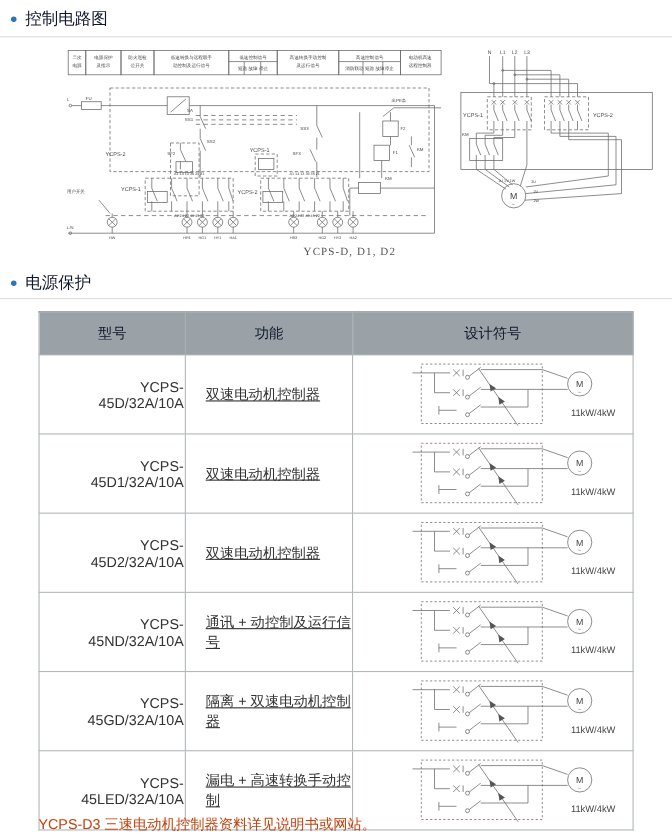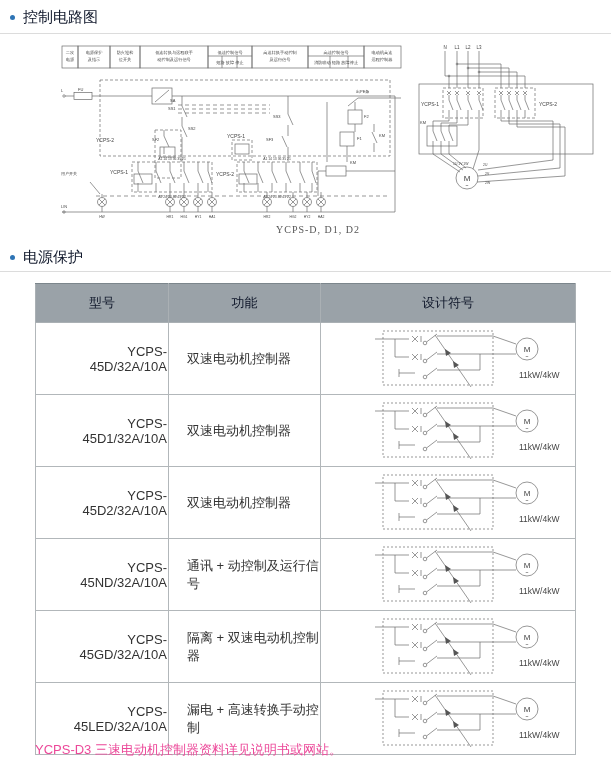--- a/index.html
+++ b/index.html
@@ -18,23 +18,23 @@
   svg text{stroke:none;fill:#444;font-family:"Liberation Sans","DejaVu Sans",sans-serif;}
   .dsh{stroke-dasharray:3,2;}
   .dsh2{stroke-dasharray:4,3;}
   table#examples{position:absolute;left:35px;top:283px;width:540px;border-collapse:collapse;
         table-layout:fixed;font-size:13px;color:#333;}
   #examples th{background:#9aa2a8;color:#0f172a;font-weight:normal;height:36px;
         border:1px solid #aab0b4;border-top:1px solid #7c868c;}
   #examples td{border:1px solid #b2b7ba;height:69px;vertical-align:middle;background:#fff;}
   #examples .col-model{width:133px;} #examples .col-func{width:152px;} #examples .col-sym{width:255px;}
   td.model-cell{padding-left:20px;text-align:right;}
-  td.func-cell{padding-left:18px;}
+  td.func-cell{padding-left:18px;text-decoration:underline;}
   .symbol-slot{margin-left:52px;width:192px;height:64px;}
-  #footer-note{position:absolute;left:35px;top:741px;font-size:13px;color:#ec4899;}
+  #footer-note{position:absolute;left:35px;top:741px;font-size:13px;color:#c2410c;}
   .hdrcells text{font-size:4.2px;}
 </style>
 </head>
 <body>
 <div id="page">
 
 <div class="section-title" style="top:8px;">
   <span class="bullet"></span>
   <span>控制电路图</span>
 </div>

